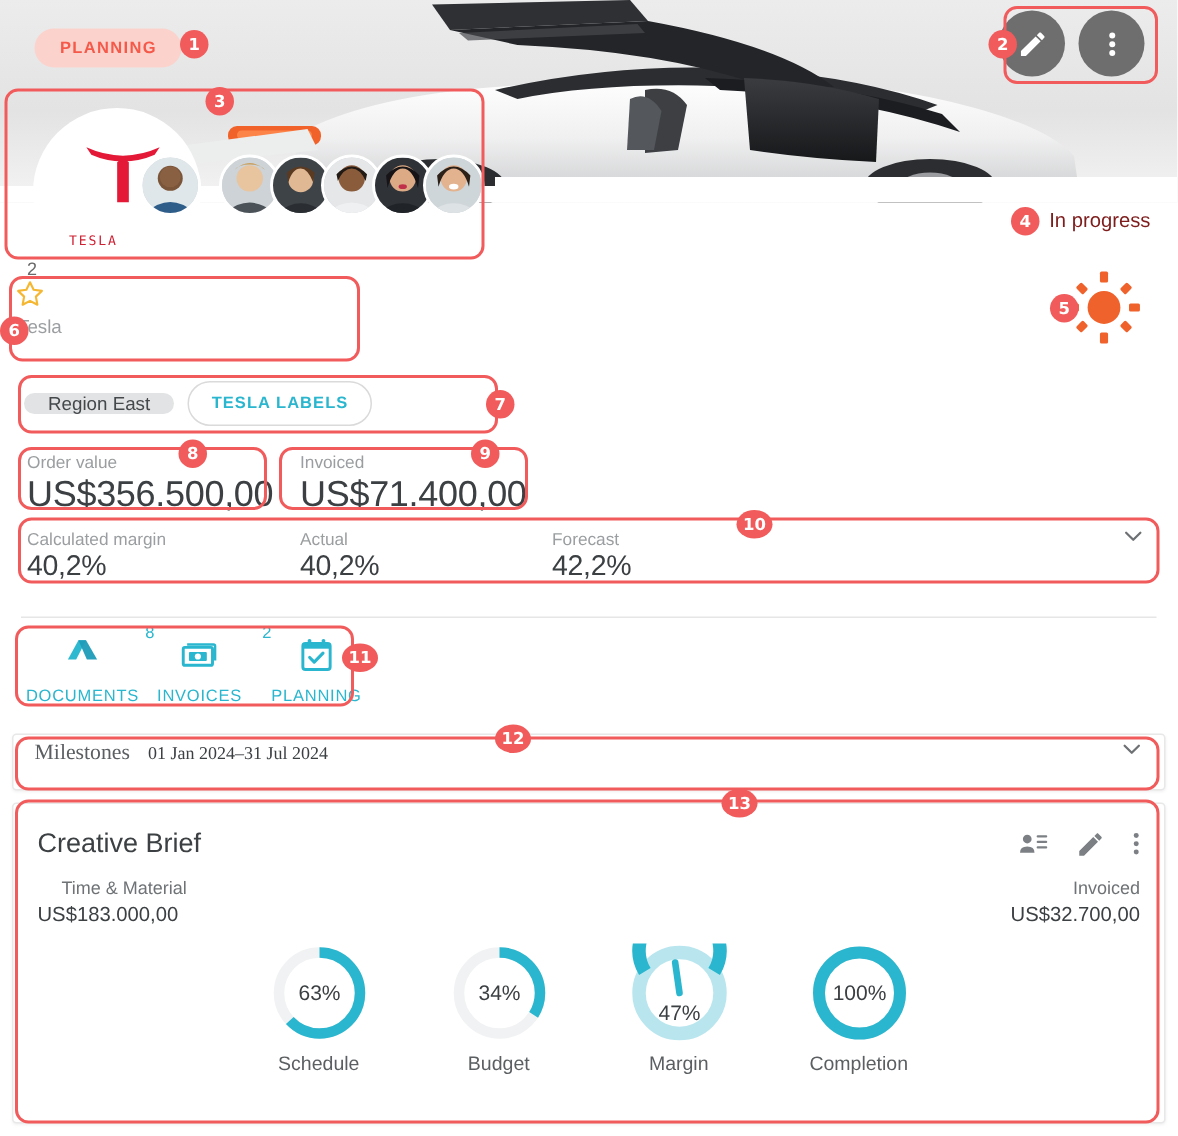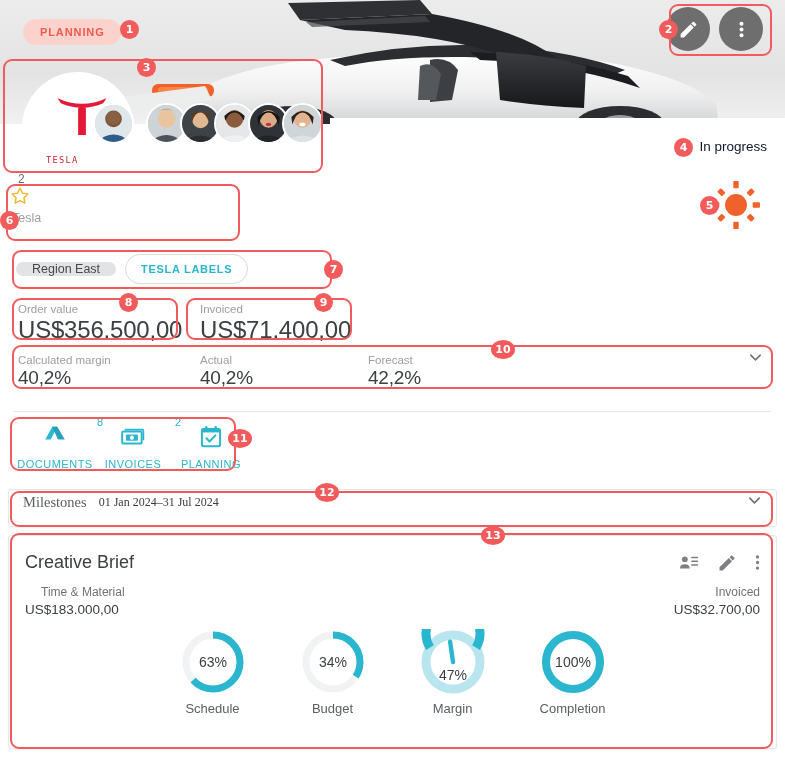--- a/index.html
+++ b/index.html
@@ -51,21 +51,21 @@
     border: 2.5px solid #fff; margin-left: -7px; overflow: hidden; position: relative;
     background: #cfd6da;
   }
   .avatar:first-child { margin-left: 0; }
   .avatar.gap { margin-left: 12px; }
   .avatar svg { display:block; width:100%; height:100%; }
 
   
   .status-row {
     position: absolute; right: 18px; top: 139px;
-    font-size: 13.5px; color: #0f172a;
+    font-size: 13.5px; color: #7f1d1d;
   }
   .weather-icon { position: absolute; right: 24px; top: 180px; width: 50px; height: 50px; }
 
   
   .overflow-num {
     position: absolute; left: 18px; top: 172px; font-size: 12px; color: #6a6a6a;
   }
   .title-block { position: absolute; left: 10px; top: 186px; width: 230px; }
   .proj-title-row { display: flex; align-items: center; gap: 10px; }
   .proj-title { font-size: 21.5px; color: #3c4043; font-weight: 400; letter-spacing: 0.1px; }
@@ -482,16 +482,16 @@
   <div class="ann-num" style="left:659px; top:20px;">2</div>
   <div class="ann-num" style="left:137px; top:58px;">3</div>
   <div class="ann-num" style="left:674px; top:138px;">4</div>
   <div class="ann-num" style="left:700px; top:196px;">5</div>
   <div class="ann-num" style="left:0px;   top:211px;">6</div>
   <div class="ann-num" style="left:324px; top:260px;">7</div>
   <div class="ann-num" style="left:119px; top:293px;">8</div>
   <div class="ann-num" style="left:314px; top:293px;">9</div>
   <div class="ann-num" style="left:491px; top:340px; width:24px;">10</div>
   <div class="ann-num" style="left:228px; top:429px; width:24px;">11</div>
-  <div class="ann-num" style="left:315px; top:483px; width:24px;">12</div>
+  <div class="ann-num" style="left:330px; top:483px; width:24px;">12</div>
   <div class="ann-num" style="left:481px; top:526px; width:24px;">13</div>
 
 </div>
 
 </body></html>

